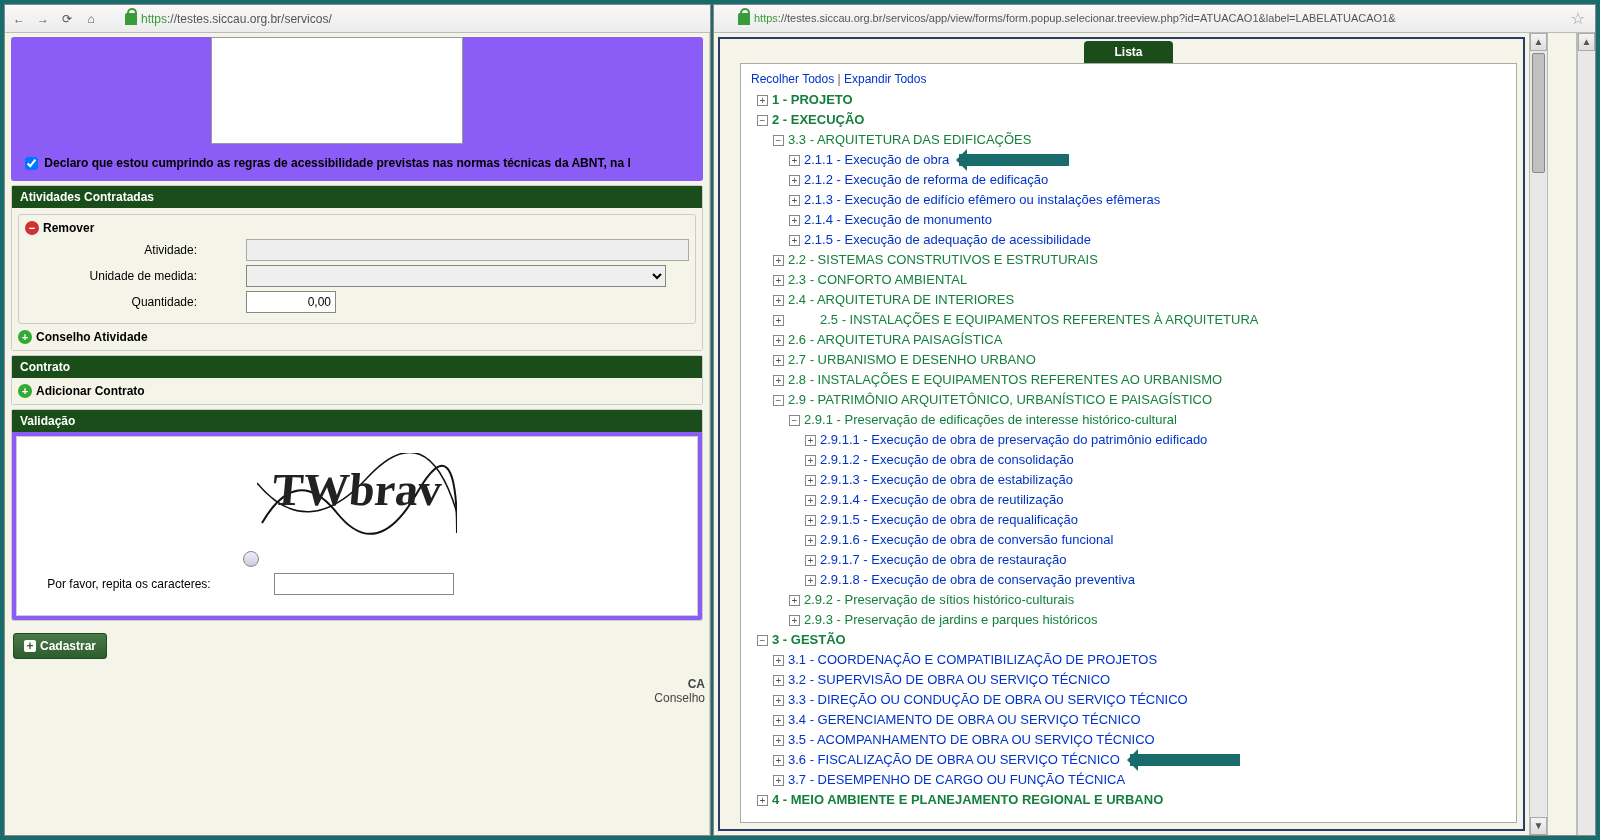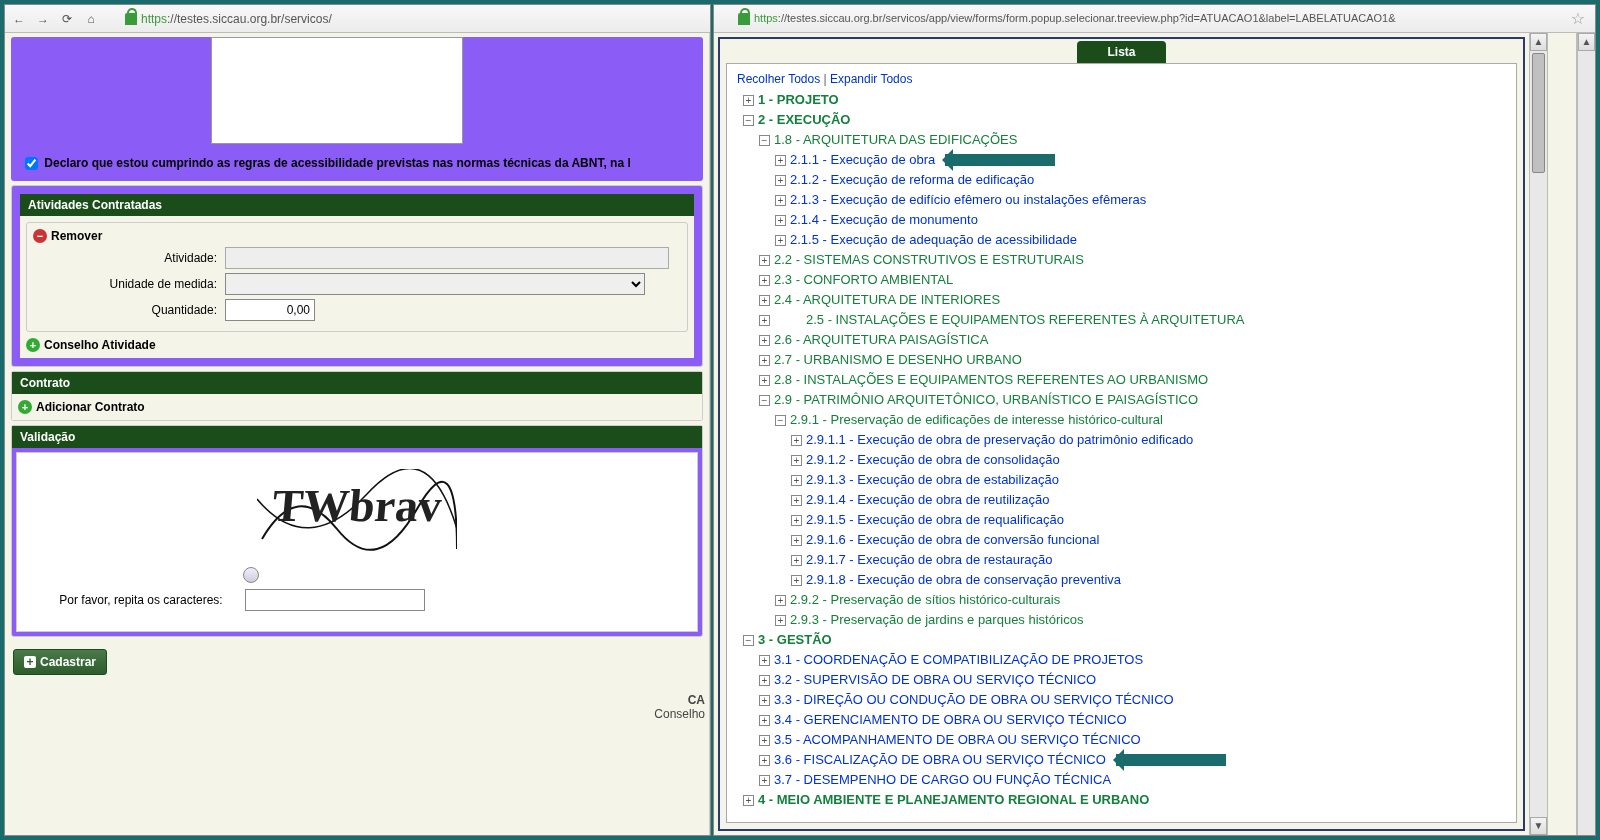--- a/index.html
+++ b/index.html
@@ -130,21 +130,22 @@
   }
   .sub-block{
     background:#f4f4e8;
     border:1px solid #ccc;
     border-radius:3px;
     padding:6px;
   }
   .row{
     display:flex;
     align-items:center;
-    margin:4px 12px;
+    margin:4px 0;
+    gap:41px;
   }
   .row label{
     width:180px;
     text-align:right;
     padding-right:8px;
     font-size:12px;
   }
   .row input[type=text],.row select{
     border:1px solid #888;
     height:22px;
@@ -250,20 +251,21 @@
     display:flex;
     overflow:hidden;
   }
   .right-frame{
     border:2px solid #2a3a6a;
     background:#f4f4e8;
     margin:4px;
     flex:1;
     display:flex;
     flex-direction:column;
+    padding-left:14px;
   }
   .lista-tab{
     background:#1a4d1a;
     color:#fff;
     font-weight:bold;
     padding:4px 30px;
     width:max-content;
     margin:2px auto 0 auto;
     border-radius:4px 4px 0 0;
   }
@@ -383,21 +385,21 @@
       <div class="scroll-wrapper">
         <div class="form-block" style="border:none;">
           <div class="textarea-block"></div>
           <div class="decl-row">
             <input type="checkbox" checked="" style="">
             <span>Declaro que estou cumprindo as regras de acessibilidade previstas nas normas técnicas da ABNT, na l</span>
           </div>
         </div>
 
         
-        <div class="form-block" style="padding:8px;">
+        <div class="form-block" style="padding:0;">
           <div class="section-header">Atividades Contratadas</div>
           <div class="section-body">
             <div class="sub-block">
               <div class="icon-btn">
                 <span class="icon-circle ic-remove">−</span>
                 <span>Remover</span>
               </div>
               <div class="row">
                 <label>Atividade:</label>
                 <div class="disabled-field"></div>
@@ -485,21 +487,21 @@
             <div class="node lvl1">
                 <span class="expander">+</span>
                 <span class="node-label">1 - PROJETO</span>
               </div>
             <div class="node lvl1">
                 <span class="expander">−</span>
                 <span class="node-label">2 - EXECUÇÃO</span>
               </div>
             <div class="node lvl2">
                 <span class="expander">−</span>
-                <span class="node-label" style="font-weight:normal;">1.8 - ARQUITETURA DAS EDIFICAÇÕES</span>
+                <span class="node-label" style="font-weight:normal;">3.3 - ARQUITETURA DAS EDIFICAÇÕES</span>
               </div>
             <div class="node lvl3">
                 <span class="expander">+</span>
                 <span class="node-link">2.1.1 - Execução de obra</span>
                 <span class="arrow"></span>
               </div>
             <div class="node lvl3">
                 <span class="expander">+</span>
                 <span class="node-link">2.1.2 - Execução de reforma de edificação</span>
               </div>

